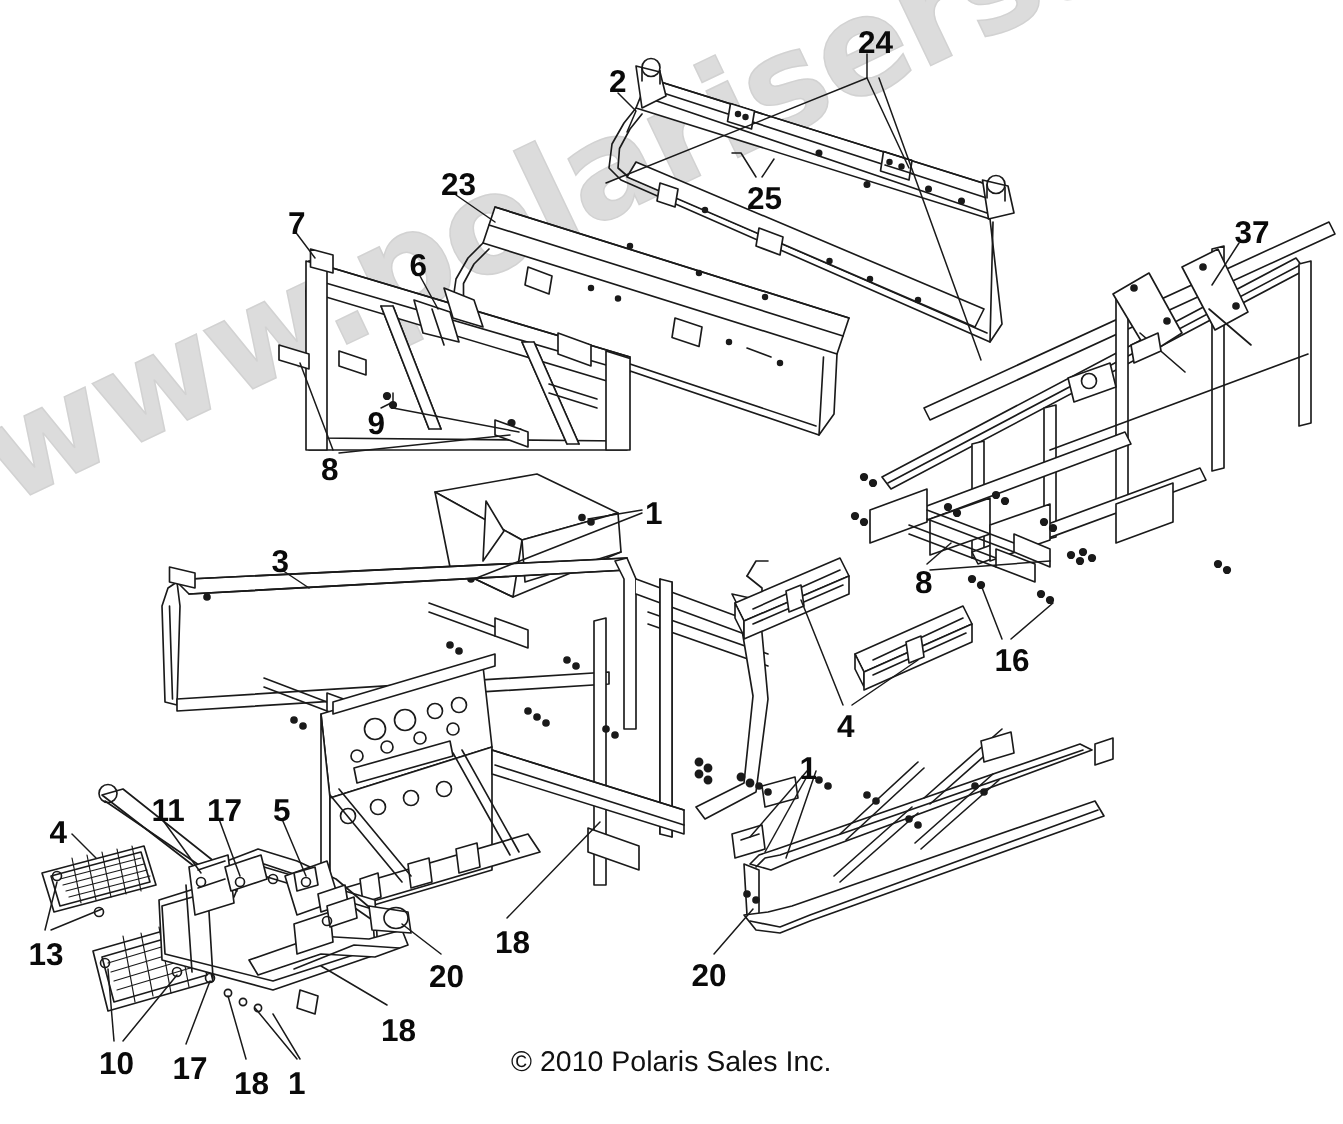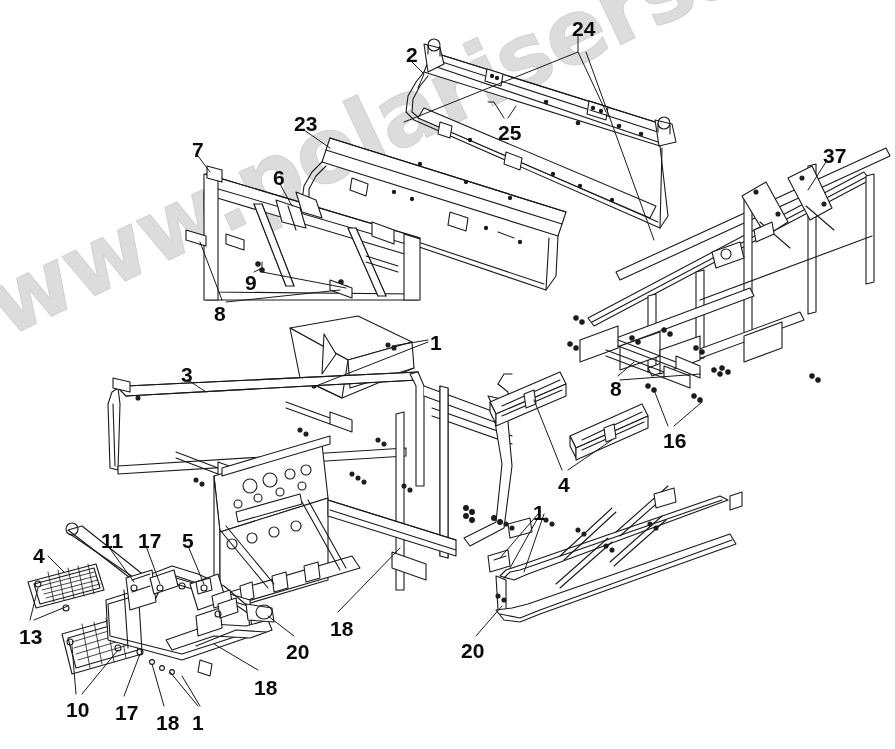--- a/index.html
+++ b/index.html
@@ -490,14 +490,15 @@
   <div class="callout" style="left:19px;top:626px">13</div>
   <div class="callout" style="left:330px;top:618px">18</div>
   <div class="callout" style="left:286px;top:641px">20</div>
   <div class="callout" style="left:461px;top:640px">20</div>
   <div class="callout" style="left:254px;top:677px">18</div>
   <div class="callout" style="left:66px;top:699px">10</div>
   <div class="callout" style="left:115px;top:702px">17</div>
   <div class="callout" style="left:156px;top:712px">18</div>
   <div class="callout" style="left:192px;top:712px">1</div>
 
+  <div id="copyright">© 2010 Polaris Sales Inc.</div>
 
 </div>
 
 </body></html>

